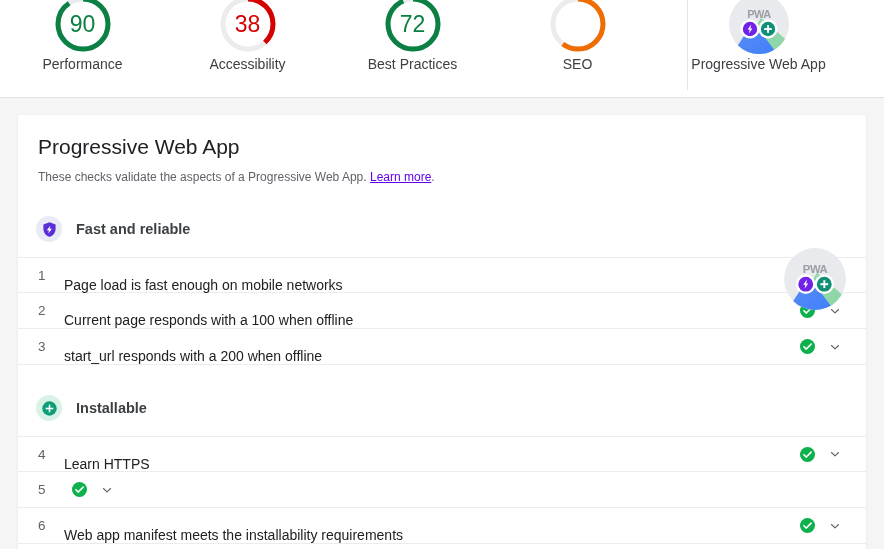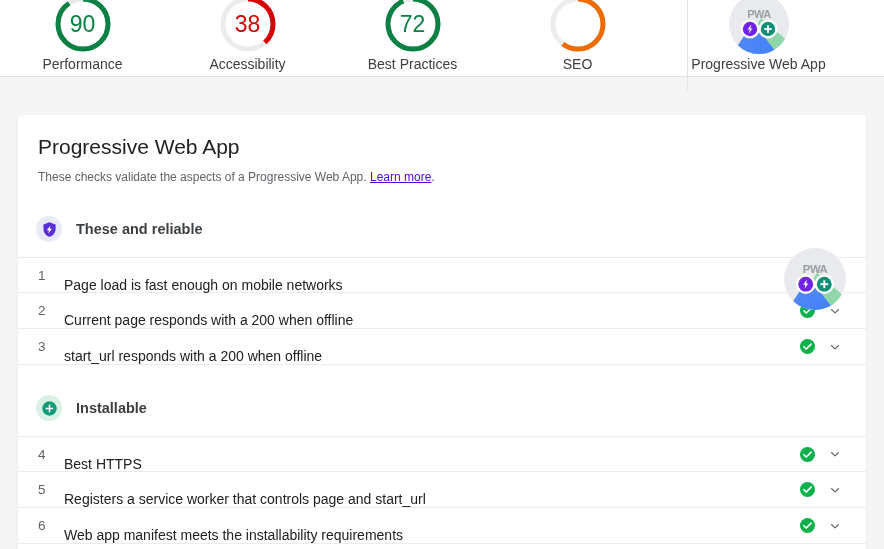--- a/index.html
+++ b/index.html
@@ -8,21 +8,21 @@
     width: 884px; height: 549px;
     background: #f5f5f5;
     font-family: "Liberation Sans", sans-serif;
     overflow: hidden;
   }
 
   
   .gauges-strip {
     position: relative;
     width: 884px;
-    height: 77px;
+    height: 98px;
     background: #ffffff;
     border-bottom: 1px solid #e0e0e0;
   }
   .gauges-inner {
     display: flex;
     align-items: flex-start;
     height: 100%;
     padding-top: 0px;
   }
   .gauge-cell {
@@ -294,41 +294,41 @@
 
   <div id="sections-host">
       <div class="section">
         <div class="section-head">
           <div class="section-icon fast" style="background: rgb(232, 234, 246);">
             <svg width="17" height="17" viewBox="0 0 24 24">
     <path d="M12 1.6 L20.6 5 V11 C20.6 16.6 16.9 21.3 12 22.4 C7.1 21.3 3.4 16.6 3.4 11 V5 Z" fill="#5c2ed8"></path>
     <path d="M13.2 6.6 L8.2 13.2 L11.2 13.2 L10.3 17.6 L15.4 10.9 L12.4 10.9 Z" fill="#ffffff"></path>
   </svg>
           </div>
-          <div class="section-title">These and reliable</div>
+          <div class="section-title">Fast and reliable</div>
         </div>
         <div class="audit-list">
           <div class="audit-row">
             <div class="audit-index">1</div>
             <div class="audit-text">Page load is fast enough on mobile networks</div>
             <div class="audit-status">
               <svg width="17" height="17" viewBox="0 0 24 24">
     <circle cx="12" cy="12" r="10.6" fill="#0cb14b"></circle>
     <path d="M6.9 12.3 L10.3 15.6 L17.1 8.7" fill="none" stroke="#ffffff" stroke-width="2.3" stroke-linecap="round" stroke-linejoin="round"></path>
   </svg>
             </div>
             <div class="audit-chevron">
               <svg width="14" height="14" viewBox="0 0 24 24">
     <path d="M6 9.5 L12 15.2 L18 9.5" fill="none" stroke="#5f6368" stroke-width="2" stroke-linecap="round" stroke-linejoin="round"></path>
   </svg>
             </div>
           </div>
           <div class="audit-row">
             <div class="audit-index">2</div>
-            <div class="audit-text">Current page responds with a 200 when offline</div>
+            <div class="audit-text">Current page responds with a 100 when offline</div>
             <div class="audit-status">
               <svg width="17" height="17" viewBox="0 0 24 24">
     <circle cx="12" cy="12" r="10.6" fill="#0cb14b"></circle>
     <path d="M6.9 12.3 L10.3 15.6 L17.1 8.7" fill="none" stroke="#ffffff" stroke-width="2.3" stroke-linecap="round" stroke-linejoin="round"></path>
   </svg>
             </div>
             <div class="audit-chevron">
               <svg width="14" height="14" viewBox="0 0 24 24">
     <path d="M6 9.5 L12 15.2 L18 9.5" fill="none" stroke="#5f6368" stroke-width="2" stroke-linecap="round" stroke-linejoin="round"></path>
   </svg>
@@ -358,36 +358,35 @@
     <circle cx="12" cy="12" r="10.2" fill="#0f9d78"></circle>
     <rect x="10.9" y="6.6" width="2.2" height="10.8" fill="#ffffff"></rect>
     <rect x="6.6" y="10.9" width="10.8" height="2.2" fill="#ffffff"></rect>
   </svg>
           </div>
           <div class="section-title">Installable</div>
         </div>
         <div class="audit-list">
           <div class="audit-row">
             <div class="audit-index">4</div>
-            <div class="audit-text">Best HTTPS</div>
+            <div class="audit-text">Learn HTTPS</div>
             <div class="audit-status">
               <svg width="17" height="17" viewBox="0 0 24 24">
     <circle cx="12" cy="12" r="10.6" fill="#0cb14b"></circle>
     <path d="M6.9 12.3 L10.3 15.6 L17.1 8.7" fill="none" stroke="#ffffff" stroke-width="2.3" stroke-linecap="round" stroke-linejoin="round"></path>
   </svg>
             </div>
             <div class="audit-chevron">
               <svg width="14" height="14" viewBox="0 0 24 24">
     <path d="M6 9.5 L12 15.2 L18 9.5" fill="none" stroke="#5f6368" stroke-width="2" stroke-linecap="round" stroke-linejoin="round"></path>
   </svg>
             </div>
           </div>
           <div class="audit-row">
             <div class="audit-index">5</div>
-            <div class="audit-text">Registers a service worker that controls page and start_url</div>
             <div class="audit-status">
               <svg width="17" height="17" viewBox="0 0 24 24">
     <circle cx="12" cy="12" r="10.6" fill="#0cb14b"></circle>
     <path d="M6.9 12.3 L10.3 15.6 L17.1 8.7" fill="none" stroke="#ffffff" stroke-width="2.3" stroke-linecap="round" stroke-linejoin="round"></path>
   </svg>
             </div>
             <div class="audit-chevron">
               <svg width="14" height="14" viewBox="0 0 24 24">
     <path d="M6 9.5 L12 15.2 L18 9.5" fill="none" stroke="#5f6368" stroke-width="2" stroke-linecap="round" stroke-linejoin="round"></path>
   </svg>

